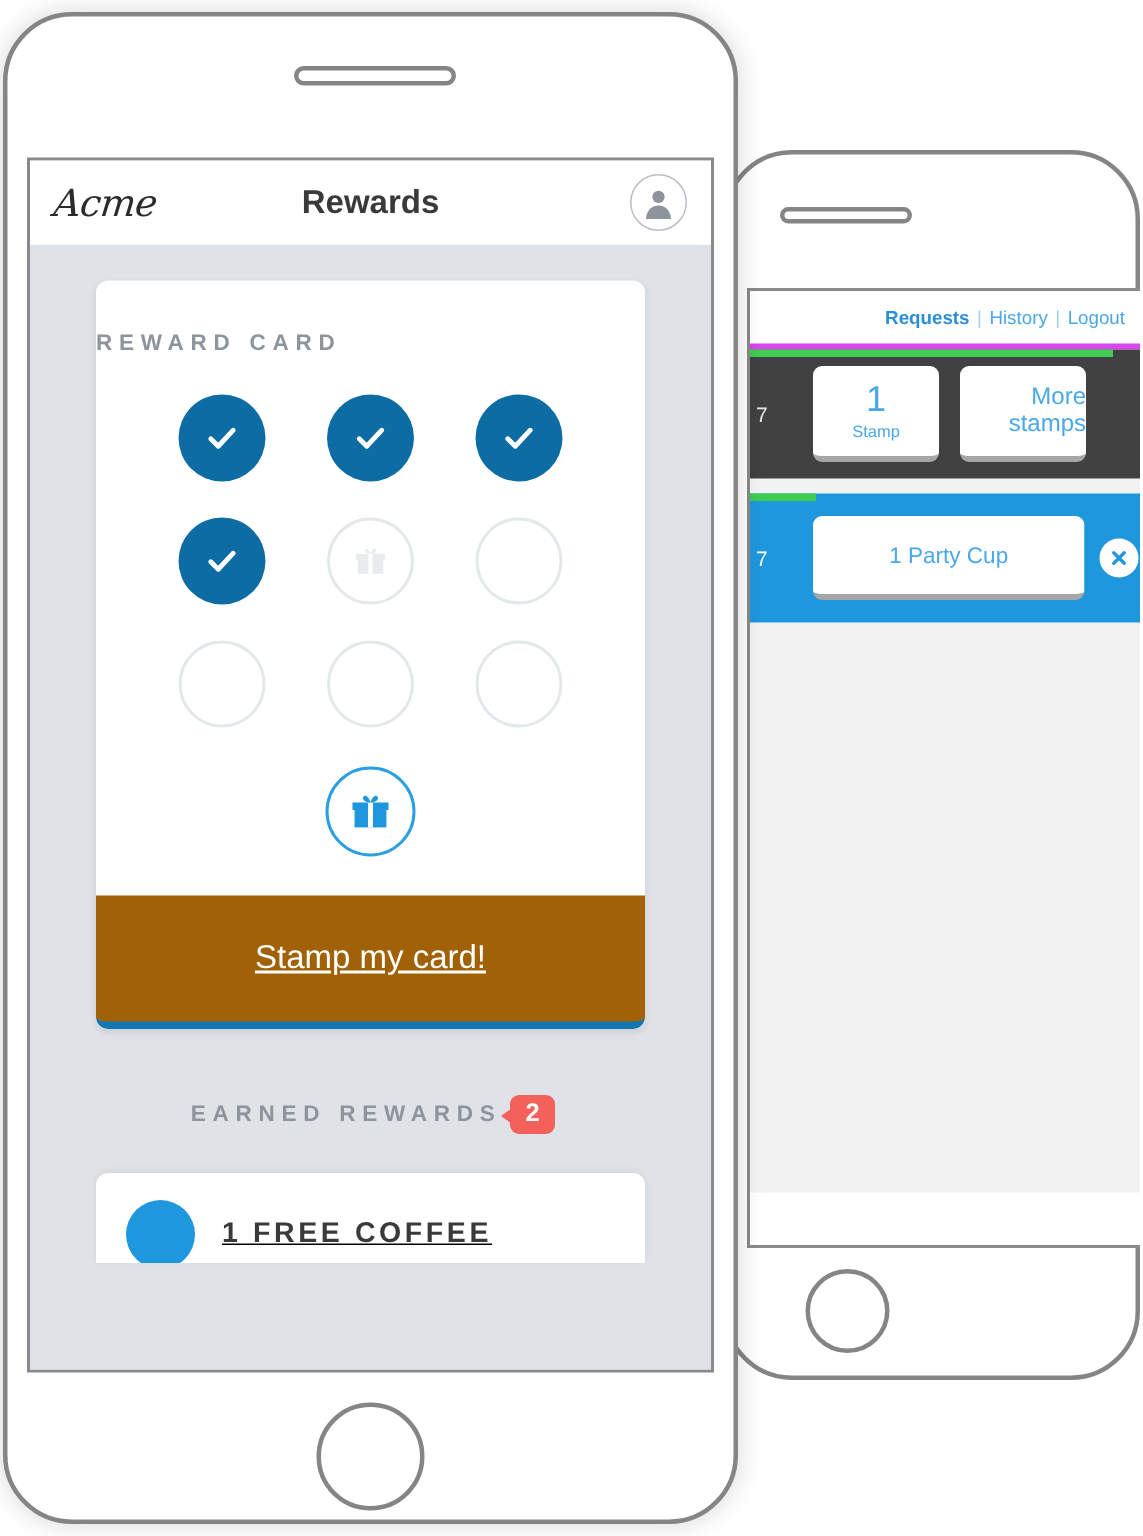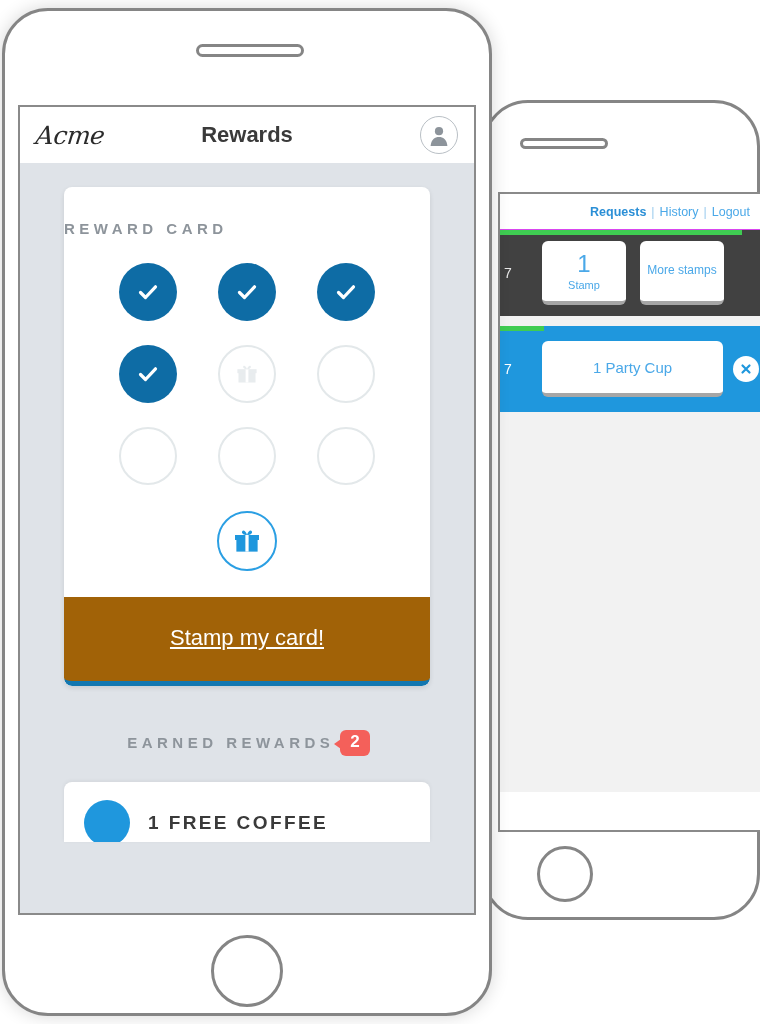--- a/index.html
+++ b/index.html
@@ -235,20 +235,21 @@
     margin: 0 44px;
     background: #ffffff;
     border-radius: 8px 8px 0 0;
     box-shadow: 0 -1px 4px rgba(0,0,0,0.06);
     height: 60px;
     display: flex;
     align-items: center;
     padding: 22px 20px 0 20px;
     box-sizing: border-box;
     overflow: hidden;
+    text-decoration: underline;
   }
   .reward-item-circle {
     width: 46px; height: 46px;
     border-radius: 50%;
     background: #1f97dd;
     flex: 0 0 auto;
   }
   .reward-item-text {
     margin-left: 18px;
     font-size: 19px;
@@ -257,21 +258,21 @@
     color: #3a3a3a;
   }
 
   
   .rnav {
     background: #ffffff;
     text-align: right;
     padding: 11px 10px 10px 0;
     font-size: 12.5px;
     color: #4aa8e8;
-    border-bottom: 1px solid #d946ef;
+    border-bottom: 4px solid #d946ef;
   }
   .rnav a { color: #4aa8e8; text-decoration: none; }
   .rnav .active { font-weight: bold; color: #2b8fd6; }
   .rnav .sep { color: #9ecdee; margin: 0 5px; }
 
   .req-row {
     position: relative;
     height: 86px;
     box-sizing: border-box;
     display: flex;
@@ -313,22 +314,23 @@
   .btn-stamp1 {
     width: 84px; height: 64px;
     margin-left: 24px;
   }
   .btn-stamp1 .num { font-size: 24px; line-height: 1; color: #4aa8e8; }
   .btn-stamp1 .lbl { font-size: 11px; margin-top: 3px; color: #4aa8e8; }
 
   .btn-more {
     width: 84px; height: 64px;
     margin-left: 14px;
-    font-size: 12px;
+    font-size: 16px;
     line-height: 1.15;
+    text-align: right;
   }
   .btn-party {
     width: 181px; height: 56px;
     margin-left: 24px;
     font-size: 15px;
   }
 
   .close-x {
     width: 26px; height: 26px;
     border-radius: 50%;

